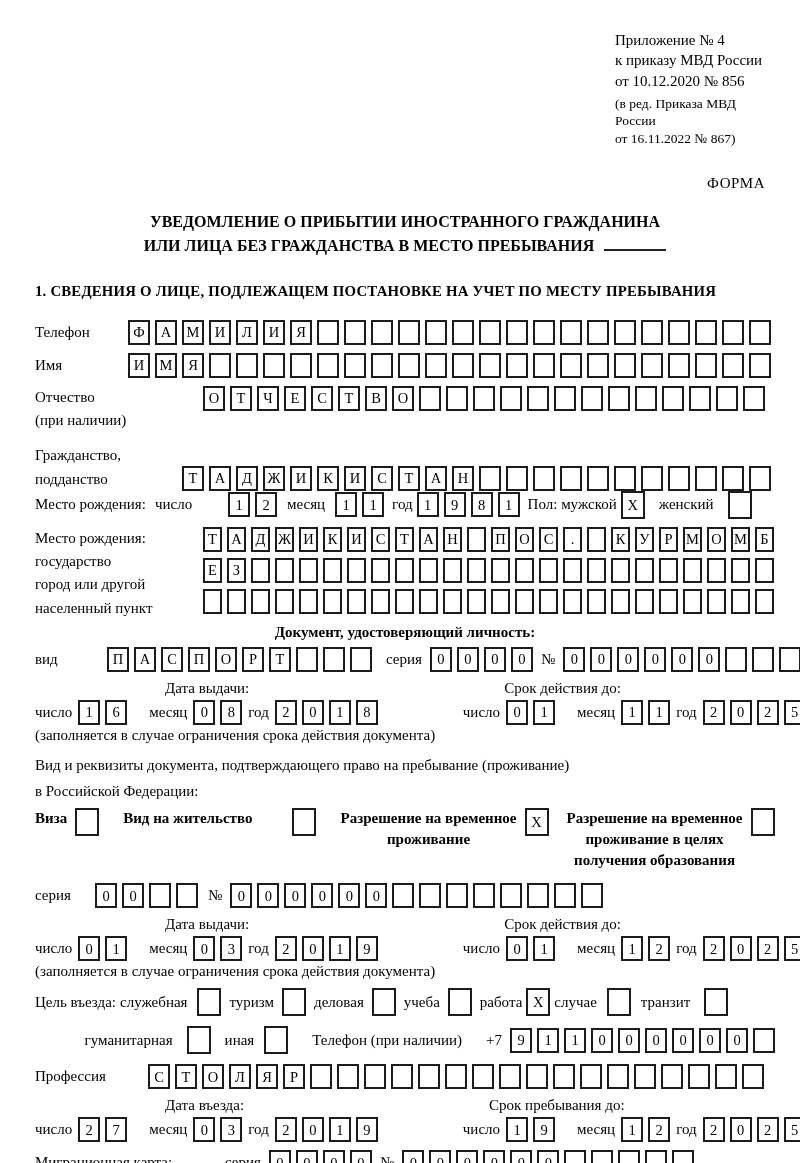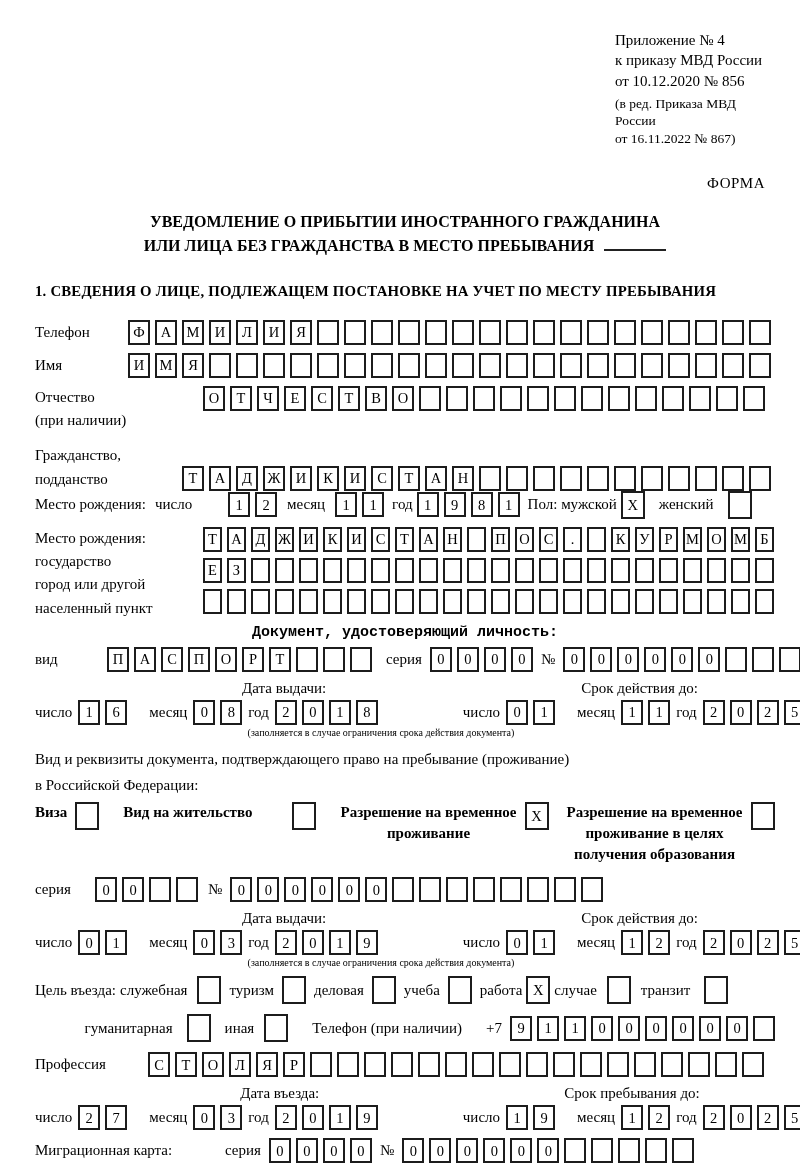--- a/index.html
+++ b/index.html
@@ -31,24 +31,24 @@
   }
   .cells--sm .cell { width:19px; }
   .cbox .cell { width:24px; height:28px; }
 
   .frow { display:flex; align-items:center; margin-bottom:8px; }
   .frow .lbl { flex:none; }
   .stack { display:flex; flex-direction:column; gap:6px; }
 
   .lblcol { line-height:1.55; flex:none; }
 
-  .center-b { text-align:center; font-weight:bold; margin:2px 0 6px 0;font-family:Liberation Mono, monospace; }
-  .note { font-size:10px; text-align:center; padding-right:48px; margin-top:2px; margin-bottom:8px; }
-
-  .datehead { display:flex; margin-bottom:3px;justify-content:center; }
+  .center-b { text-align:center; font-weight:bold; margin:2px 0 6px 0; }
+  .note { font-size:15px; text-align:left; padding-right:48px; margin-top:2px; margin-bottom:8px; }
+
+  .datehead { display:flex; margin-bottom:3px; }
   .dategrp { display:flex; align-items:center; gap:6px; }
 
   .ckgrp { display:flex; align-items:flex-start; gap:8px; }
   .ckgrp .txt { text-align:center; line-height:1.4;font-weight:bold; }
 
   .gap4{width:4px;flex:none}.gap8{width:8px;flex:none}.gap10{width:10px;flex:none}
   .gap14{width:14px;flex:none}.gap18{width:18px;flex:none}.gap24{width:24px;flex:none}
 </style>
 </head>
 <body>

